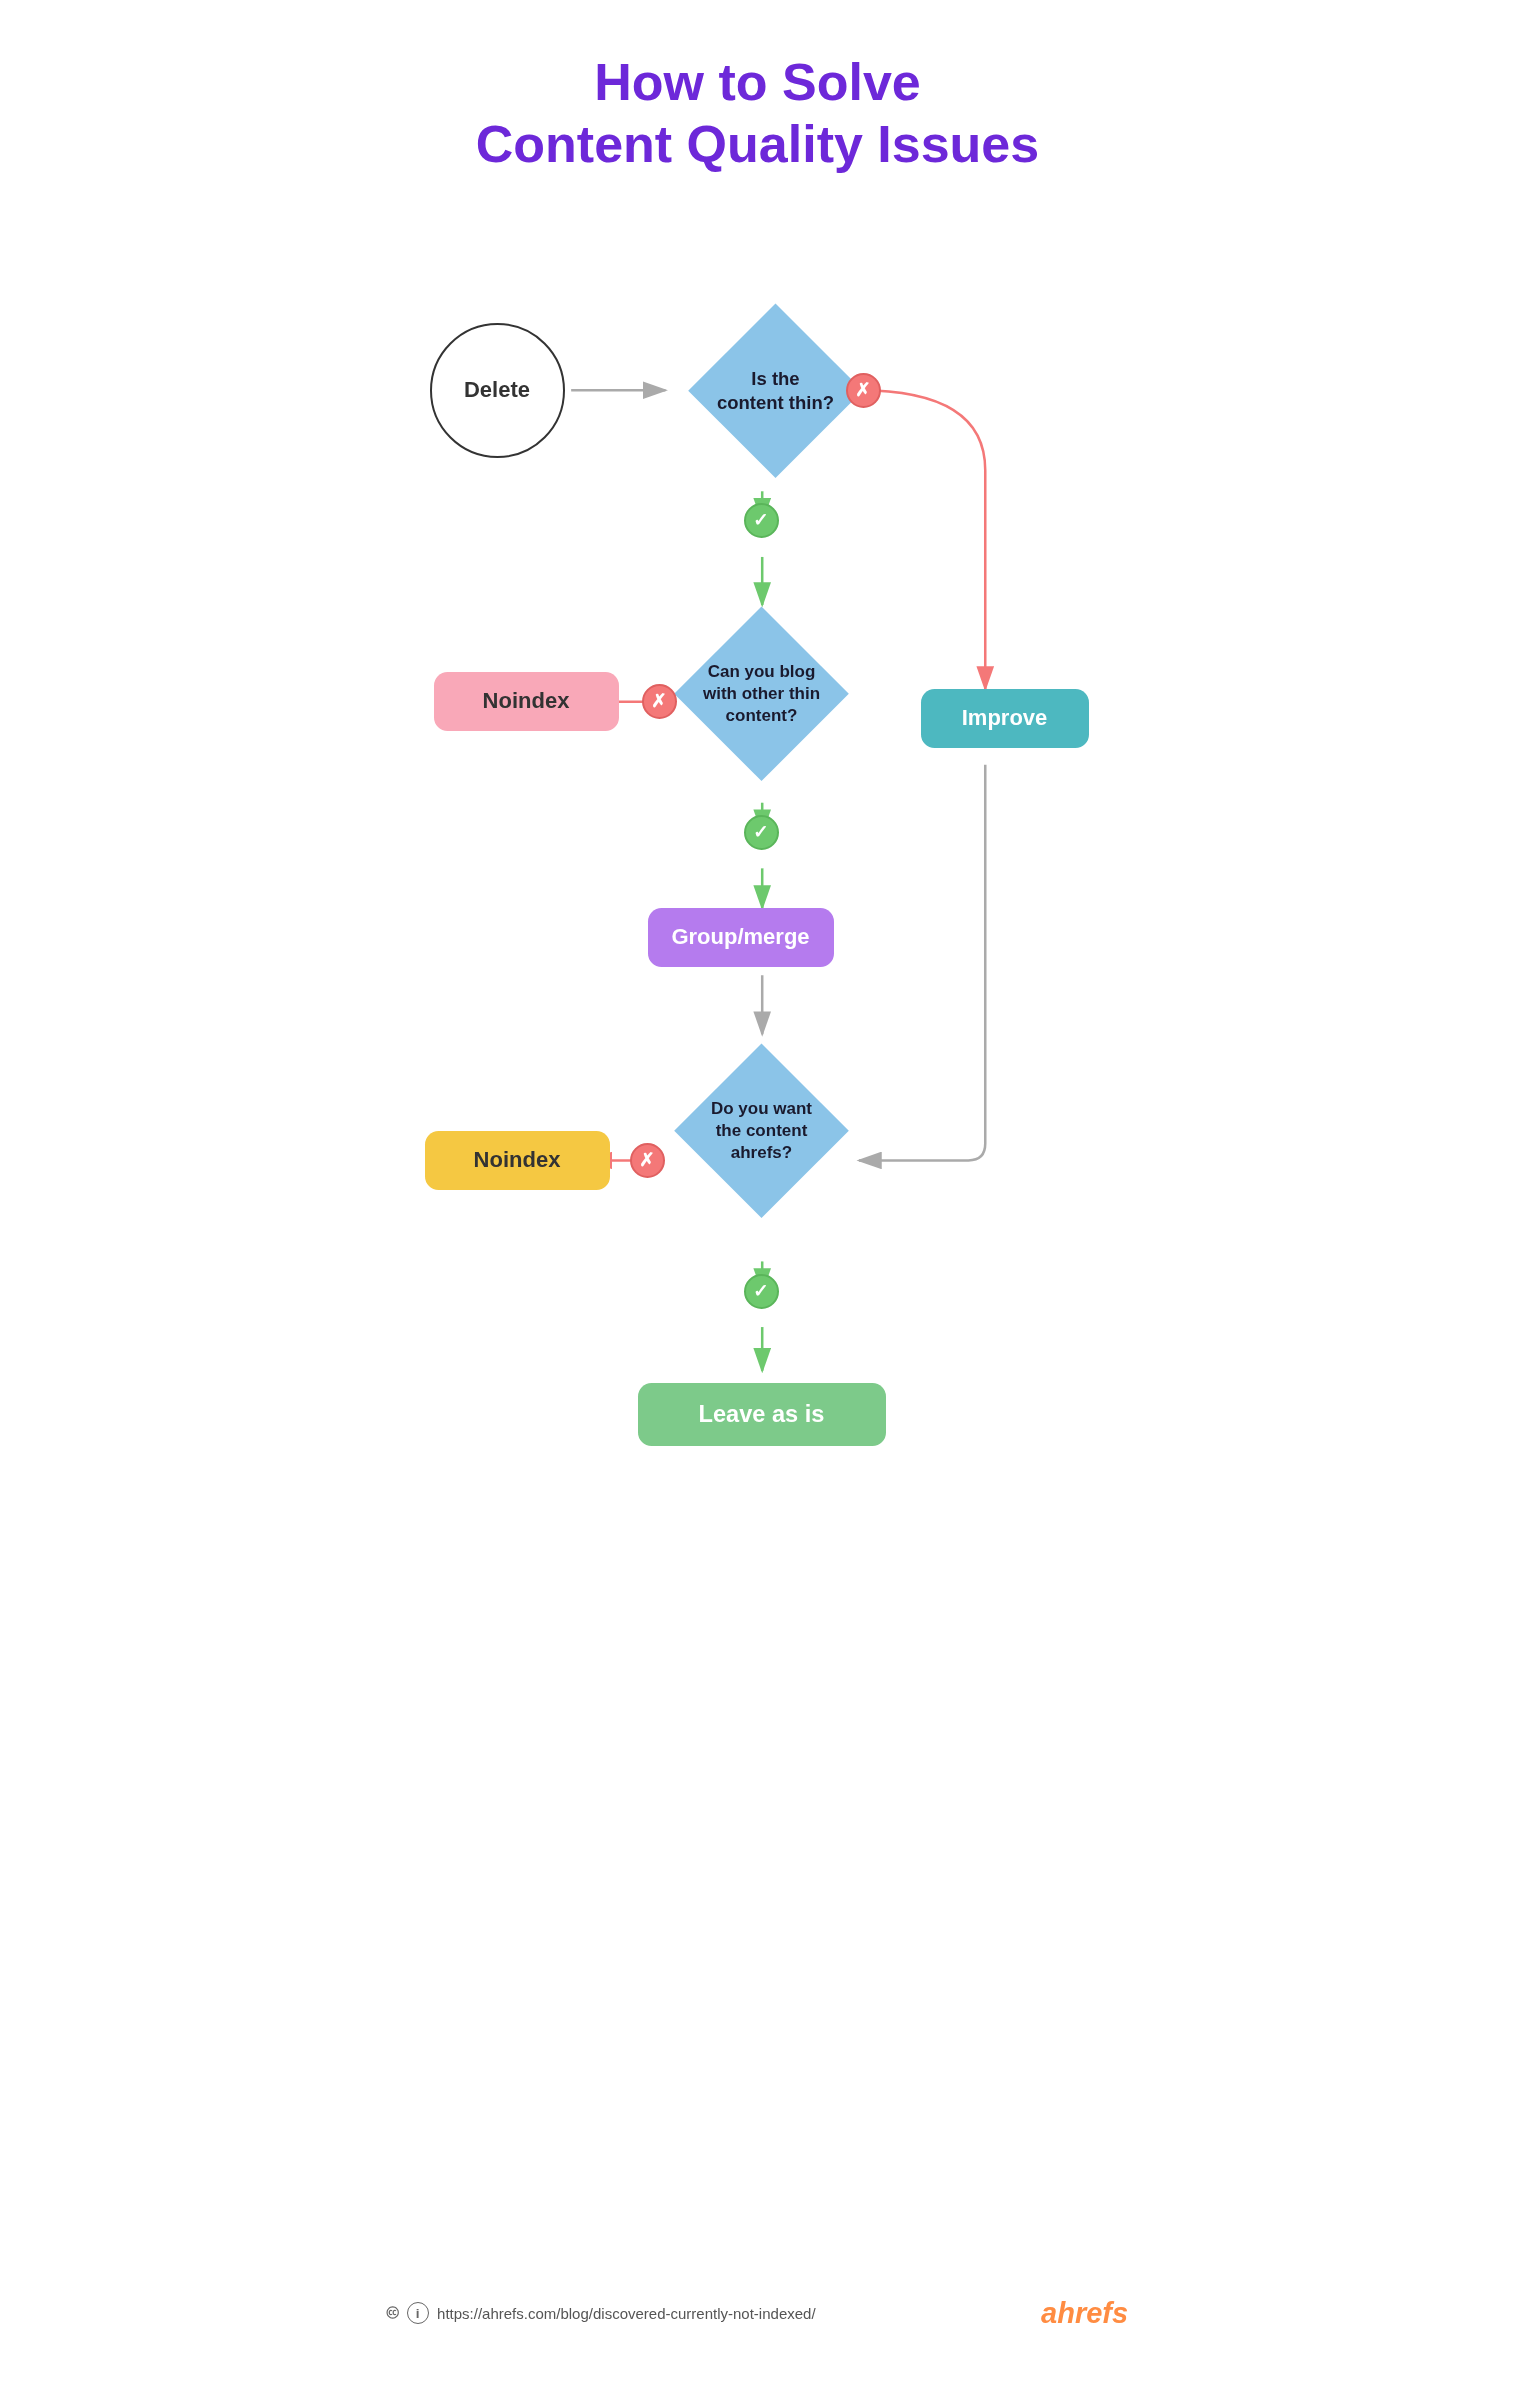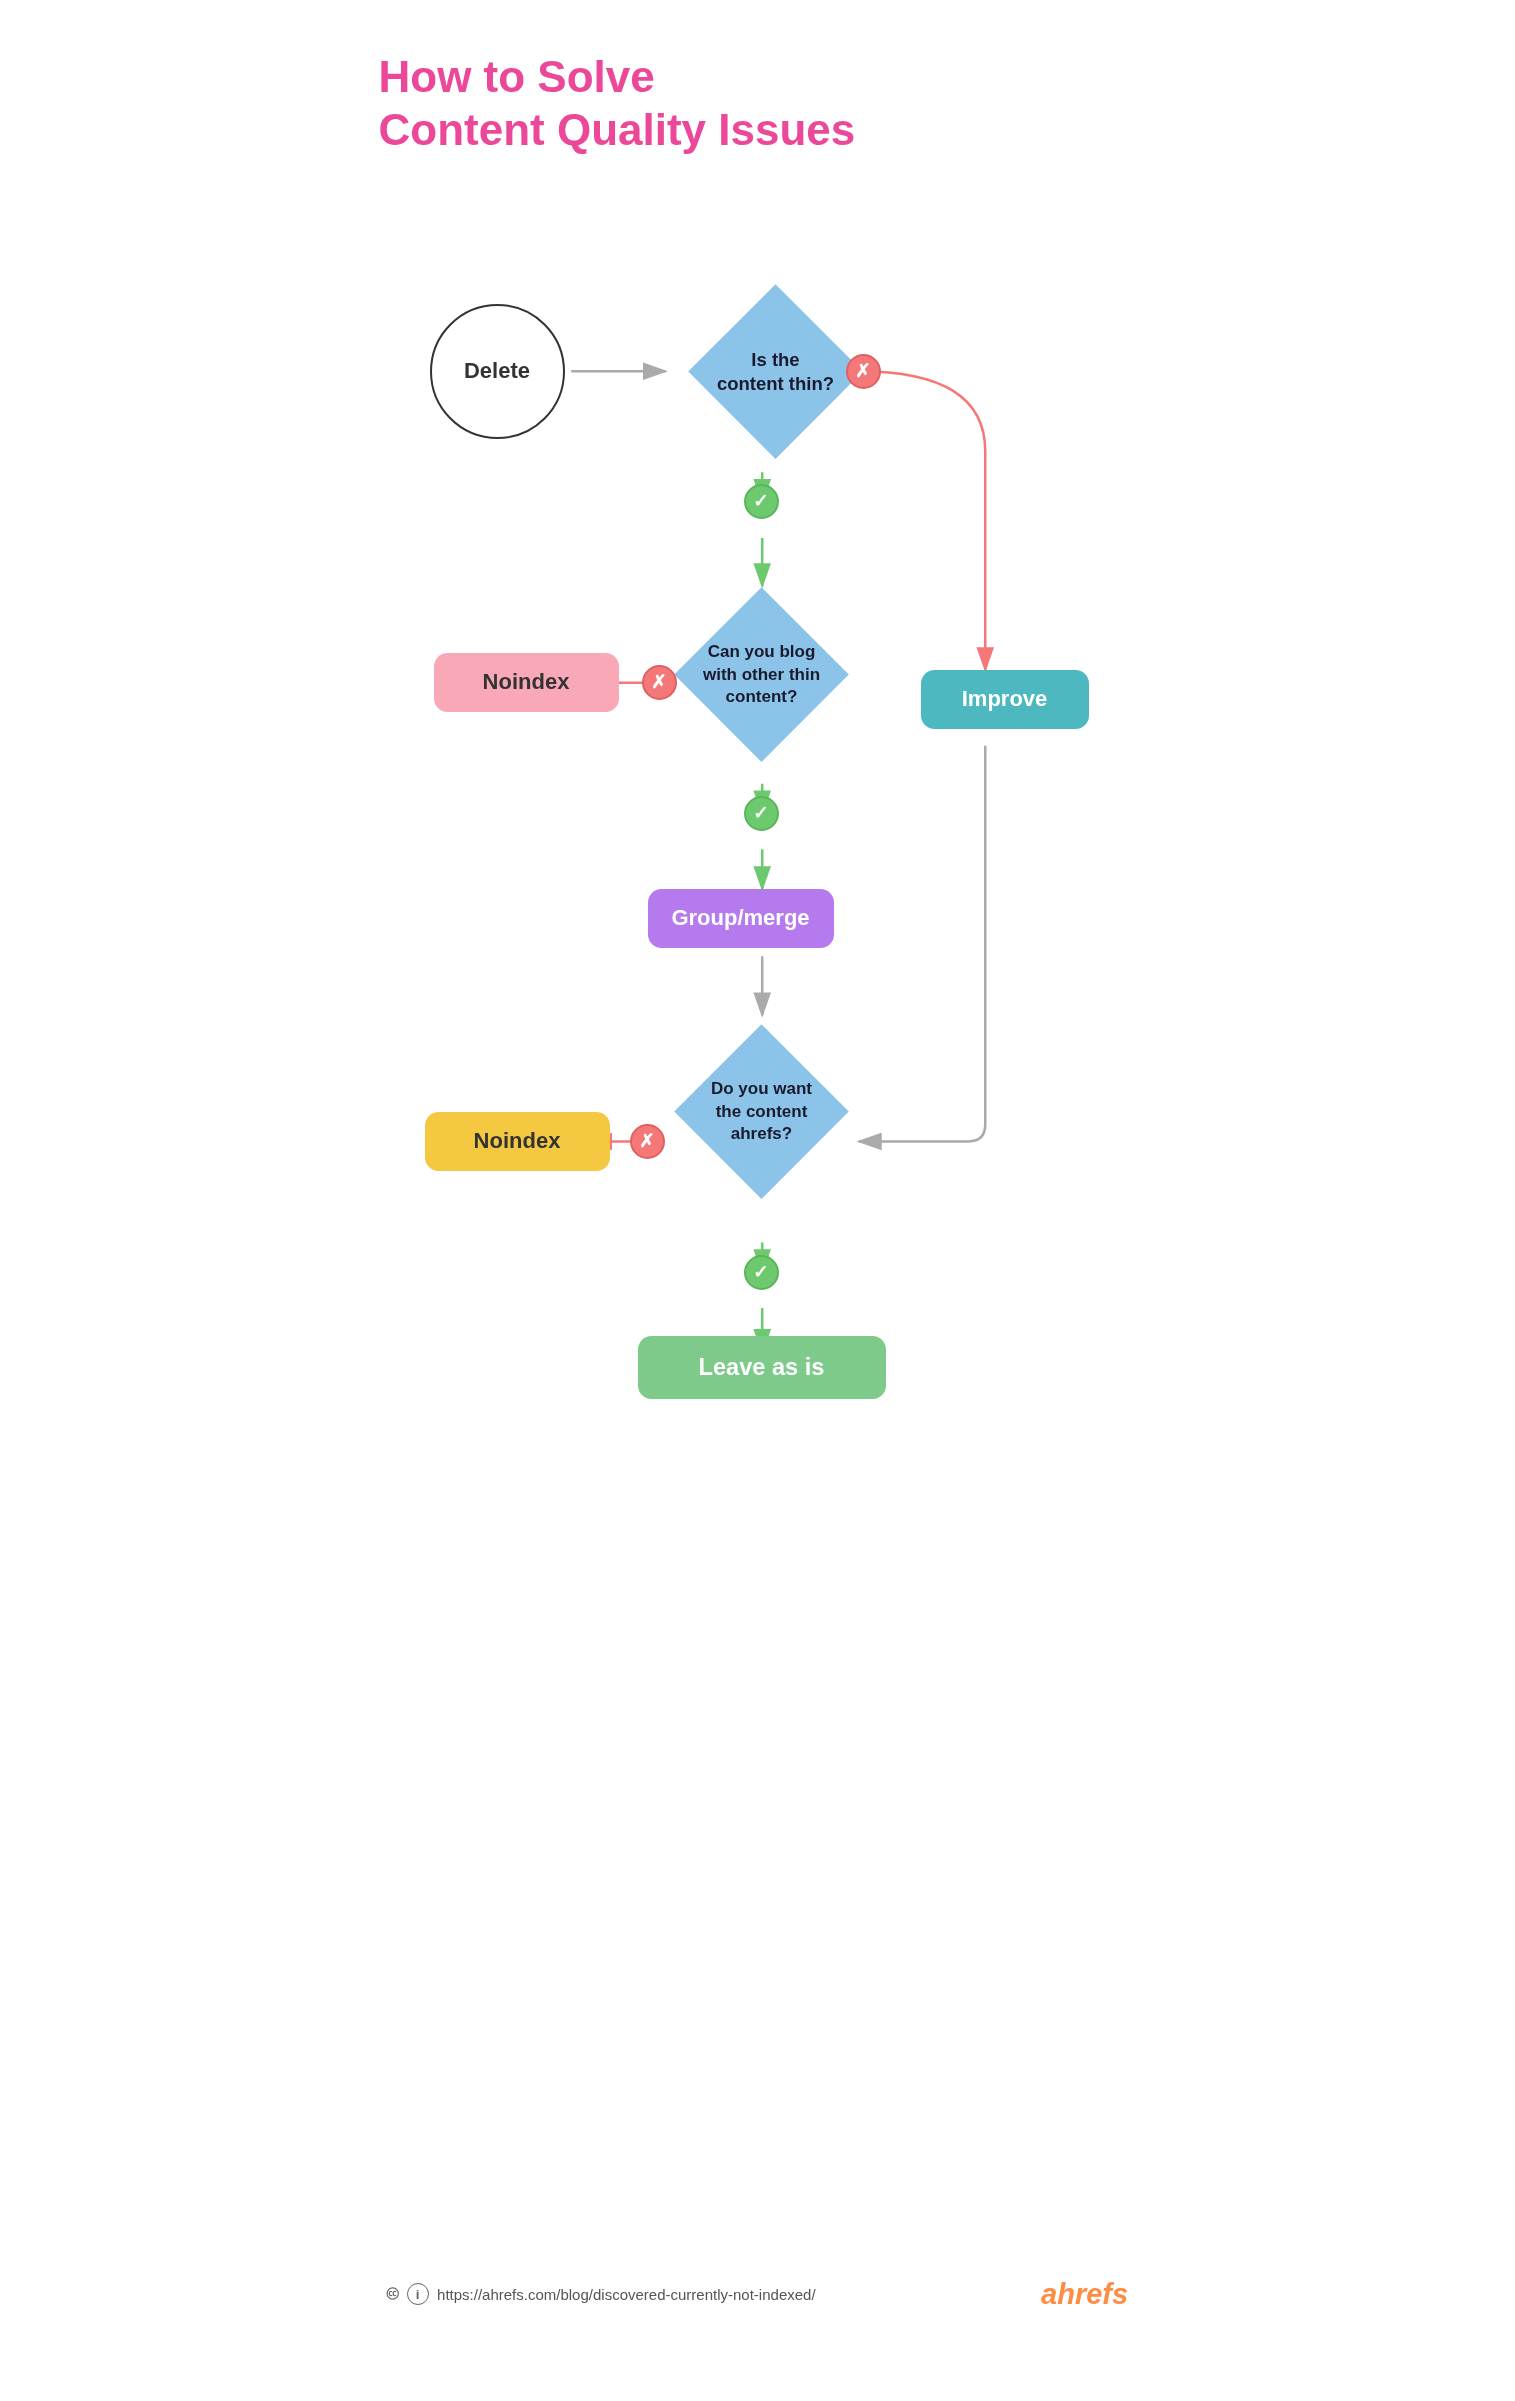--- a/index.html
+++ b/index.html
@@ -14,24 +14,24 @@
       align-items: center;
     }
 
     .page-container {
       width: 758px;
       position: relative;
       padding: 51px 0 67px 0;
     }
 
     .main-title {
-      text-align: left;
-      font-size: 44px;
+      text-align: center;
+      font-size: 52px;
       font-weight: 900;
-      color: #ec4899;
+      color: #6d28d9;
       line-height: 1.2;
       margin-bottom: 67px;
     }
 
     
     .flowchart {
       position: relative;
       width: 758px;
       min-height: 2020px;
     }
@@ -290,21 +290,21 @@
     </div>
 
     <div class="node node-rect node-yellow" style="position: absolute; left: 46px; top: 888px; width: 185px; height: 59px; font-size: 22px;">
       <span>Noindex</span>
     </div>
 
     <div class="connector connector-green" style="left: 365px; top: 1031px;">
       <span>✓</span>
     </div>
 
-    <div class="node node-rect node-green" style="position: absolute; left: 259px; top: 1112px; width: 248px; height: 63px; font-size: 23.6px;">
+    <div class="node node-rect node-green" style="position: absolute; left: 259px; top: 1140px; width: 248px; height: 63px; font-size: 23.6px;">
       <span>Leave as is</span>
     </div>
 
     <div class="footer" style="position: absolute; bottom: -67px; left: 0; right: 0; display: flex; justify-content: space-between; align-items: center; padding: 0 8.4px;">
       <div class="footer-left">
         <span style="font-size: 18.5px; color: #666;">🅭</span>
         <span style="font-size: 18.5px; color: #666; border: 1.7px solid #666; border-radius: 50%; width: 22px; height: 22px; display: inline-flex; align-items: center; justify-content: center; font-size: 13.5px; font-weight: bold;">i</span>
         <span style="font-size: 15px; color: #555;">https://ahrefs.com/blog/discovered-currently-not-indexed/</span>
       </div>
       <div class="footer-logo" style="font-size: 29px; font-weight: 900; color: #ff8c42; font-style: italic;">ahrefs</div>

